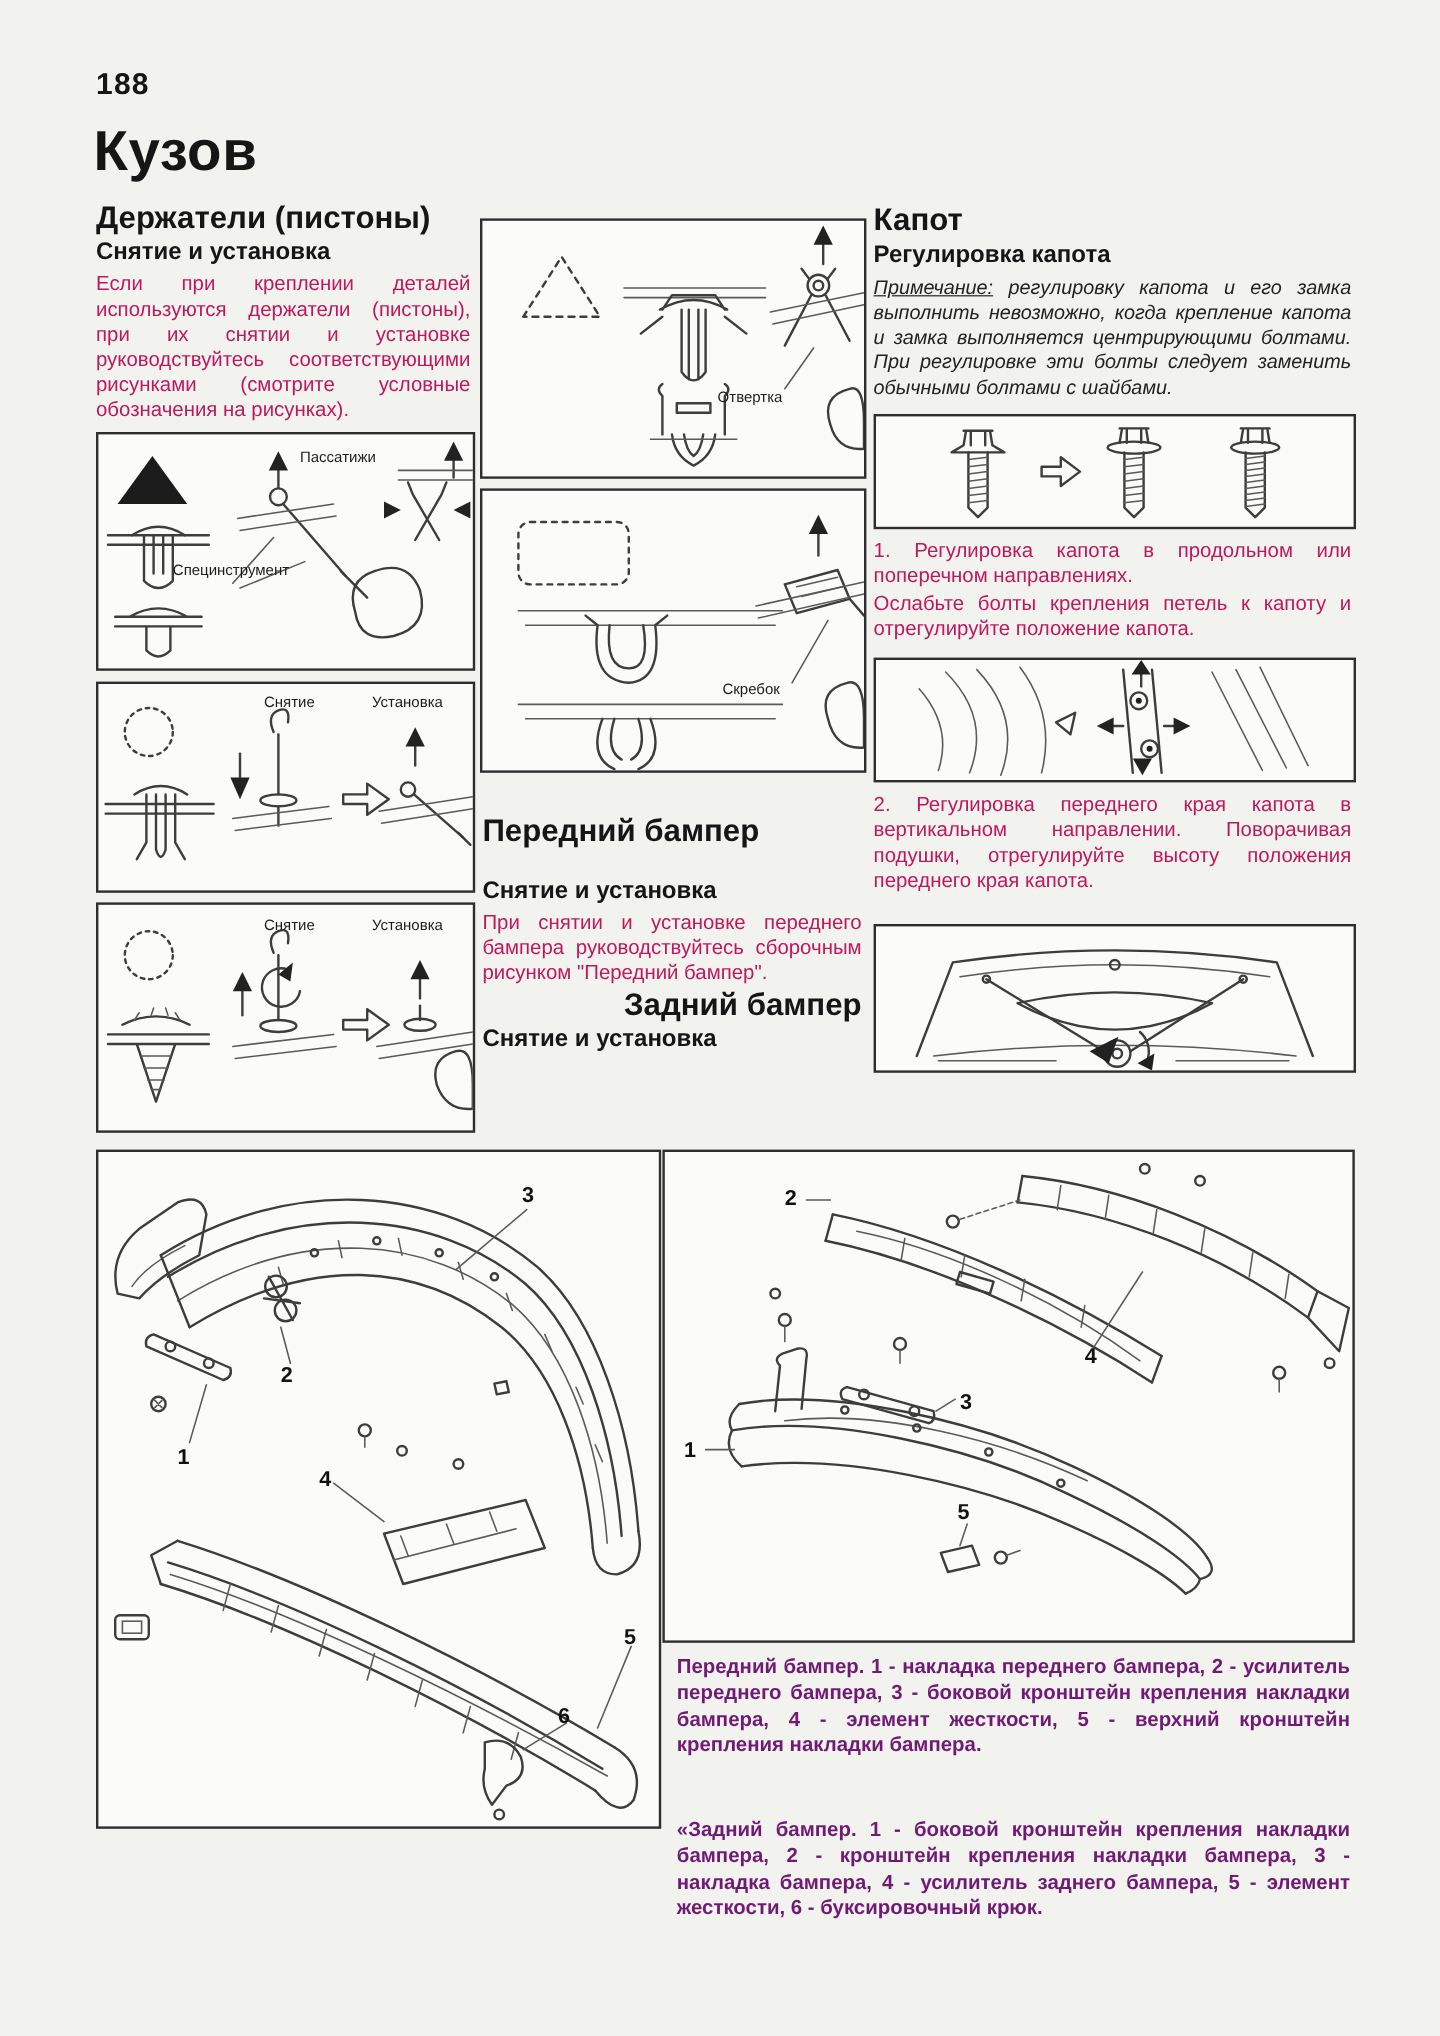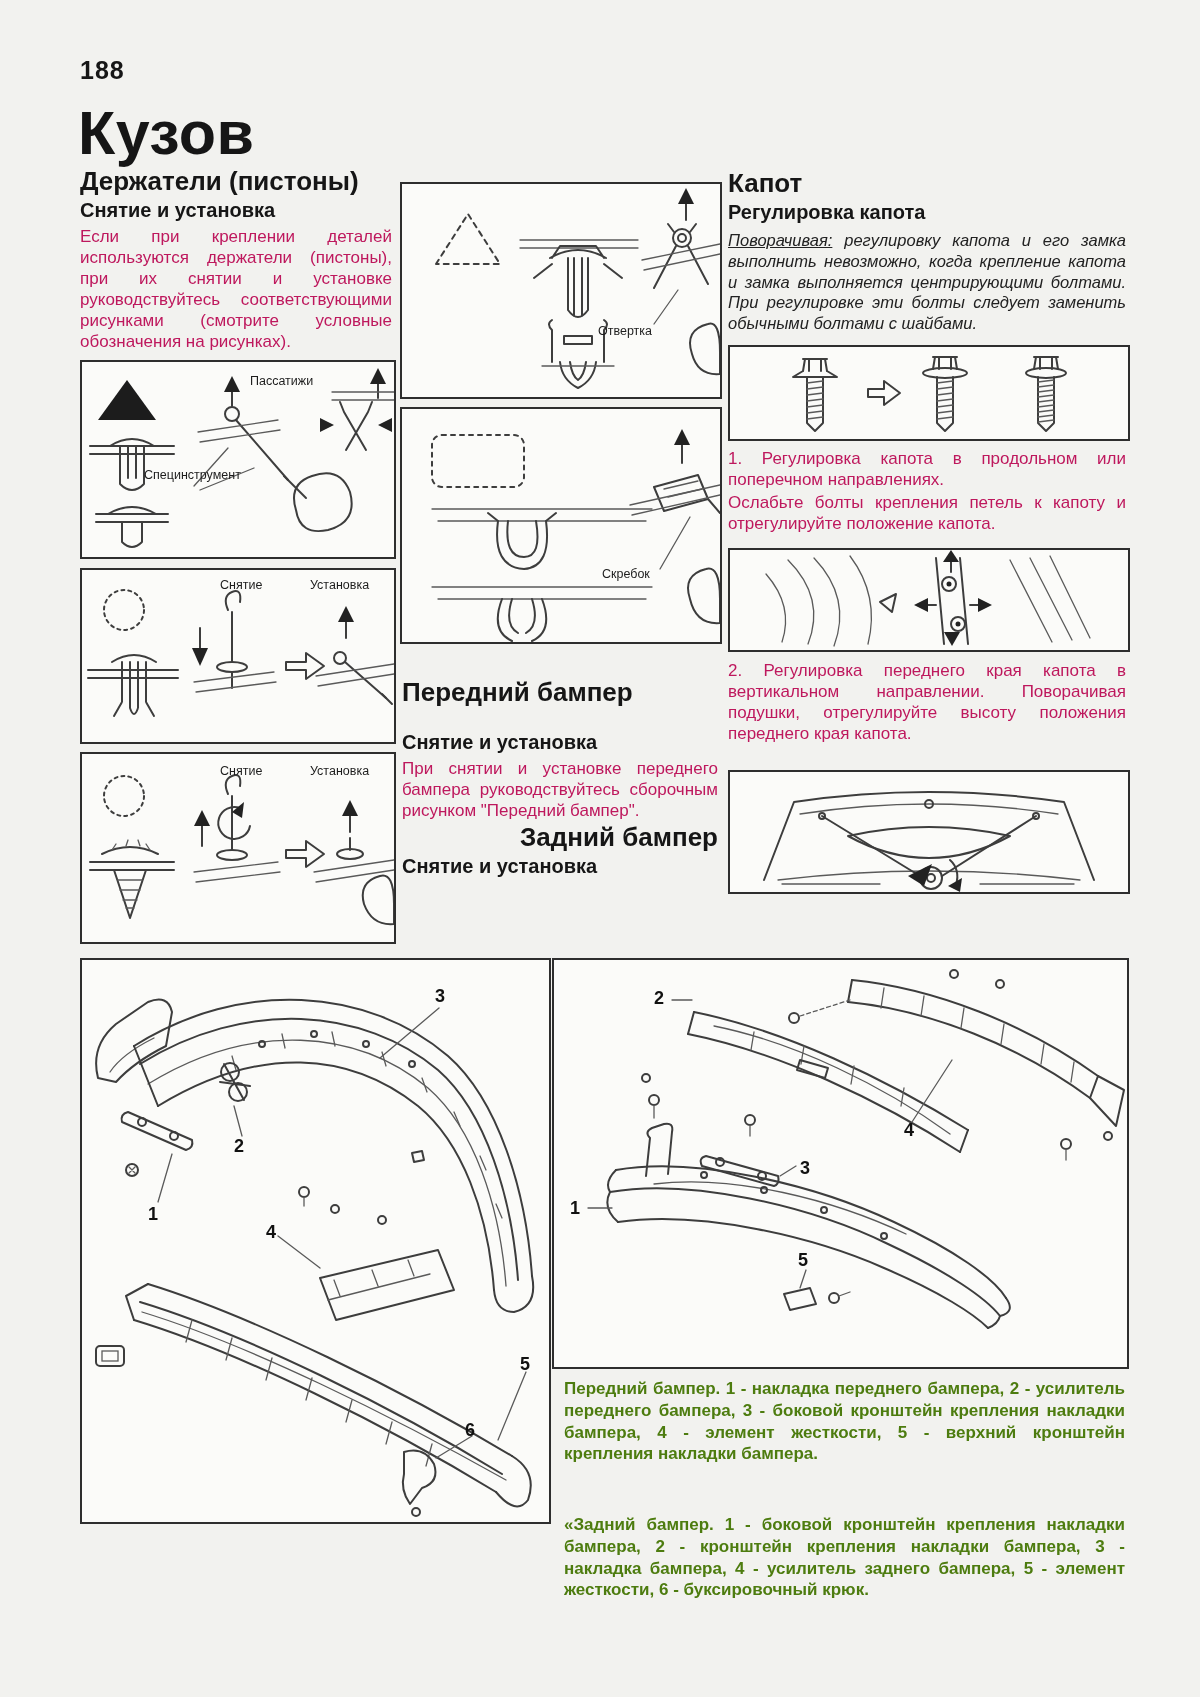--- a/index.html
+++ b/index.html
@@ -1,29 +1,29 @@
 <!DOCTYPE html>
 <html><head>
 <meta charset="utf-8">
 <style>
   html,body{margin:0;padding:0;}
   body{background:#d8d8d4;font-family:"Liberation Sans", sans-serif;color:#161616;}
   #page{position:relative;width:1200px;height:1697px;background:#f2f2ef;margin:0 auto;overflow:hidden;}
   .pagenum{position:absolute;left:80px;top:56px;font-size:25px;font-weight:bold;letter-spacing:1px;}
-  .h1{position:absolute;left:78px;top:98px;font-size:61px;font-weight:bold;letter-spacing:0.5px;}
+  .h1{position:absolute;left:78px;top:98px;font-size:47px;font-weight:bold;letter-spacing:0.5px;}
   .h2{font-size:26px;font-weight:bold;line-height:1.05;}
   .h3{font-size:20px;font-weight:bold;line-height:1.05;}
   .body-text{font-size:17px;line-height:1.24;text-align:justify;color:#be185d;}
   .note-text{font-size:16.5px;line-height:1.26;text-align:justify;font-style:italic;color:#222;}
   .note-label{text-decoration:underline;}
   .abs{position:absolute;}
   .figure{position:absolute;background:#fbfbf9;border:2px solid #2e2e2e;}
   .fig-label{position:absolute;font-size:12.5px;color:#1d1d1d;white-space:nowrap;}
   .fig-num{position:absolute;font-size:18px;font-weight:bold;color:#111;}
-  .caption{position:absolute;font-size:17px;font-weight:bold;line-height:1.28;text-align:justify;color:#4d7c0f;}
+  .caption{position:absolute;font-size:17px;font-weight:bold;line-height:1.28;text-align:justify;color:#701a75;}
   svg{display:block;}
   .ln{stroke:#3d3d3d;fill:none;stroke-width:2;stroke-linecap:round;stroke-linejoin:round;}
   .thin{stroke:#5a5a5a;fill:none;stroke-width:1.3;stroke-linecap:round;}
   .fill{fill:#222;stroke:none;}
 </style>
 </head>
 <body>
 
 <div id="page">
 
@@ -148,21 +148,21 @@
   <div class="abs h2" style="left:402px;top:679px;width:316px;">Передний бампер</div>
   <div class="abs h3" style="left:402px;top:732px;width:316px;">Снятие и установка</div>
   <div class="abs body-text" style="left:402px;top:758px;width:316px;">При снятии и установке переднего бампера руководствуйтесь сборочным рисунком "Передний бампер".</div>
 
   <div class="abs h2" style="left:402px;top:824px;width:316px;text-align:right;">Задний бампер</div>
   <div class="abs h3" style="left:402px;top:856px;width:316px;">Снятие и установка</div>
 
   <div class="abs h2" style="left:728px;top:170px;width:398px;">Капот</div>
   <div class="abs h3" style="left:728px;top:202px;width:398px;">Регулировка капота</div>
   <div class="abs note-text" style="left:728px;top:230px;width:398px;">
-    <span class="note-label">Поворачивая:</span><span> регулировку капота и его замка выполнить невозможно, когда крепление капота и замка выполняется центрирующими болтами. При регулировке эти болты следует заменить обычными болтами с шайбами.</span>
+    <span class="note-label">Примечание:</span><span> регулировку капота и его замка выполнить невозможно, когда крепление капота и замка выполняется центрирующими болтами. При регулировке эти болты следует заменить обычными болтами с шайбами.</span>
   </div>
 
   <div class="figure" style="left:728px;top:345px;width:398px;height:92px;">
     <svg width="398" height="92" viewBox="0 0 398 92">
       <path class="ln" d="M73,12 H97 M75,12 L73,24 M95,12 L97,24 M79,12 V24 M91,12 V24 M73,24 L63,30 H107 L97,24"></path>
       <path class="ln" d="M77,30 V76 M93,30 V76 M77,76 L85,84 L93,76"></path>
       <path class="thin" d="M77,36 L93,34 M77,42 L93,40 M77,48 L93,46 M77,54 L93,52 M77,60 L93,58 M77,66 L93,64 M77,72 L93,70"></path>
       <polygon class="ln" points="138,42 154,42 154,34 170,46 154,58 154,50 138,50"></polygon>
       <path class="ln" d="M203,10 H227 M205,10 L203,22 M225,10 L227,22 M209,10 V22 M221,10 V22"></path>
       <ellipse class="ln" cx="215" cy="26" rx="22" ry="5"></ellipse>

